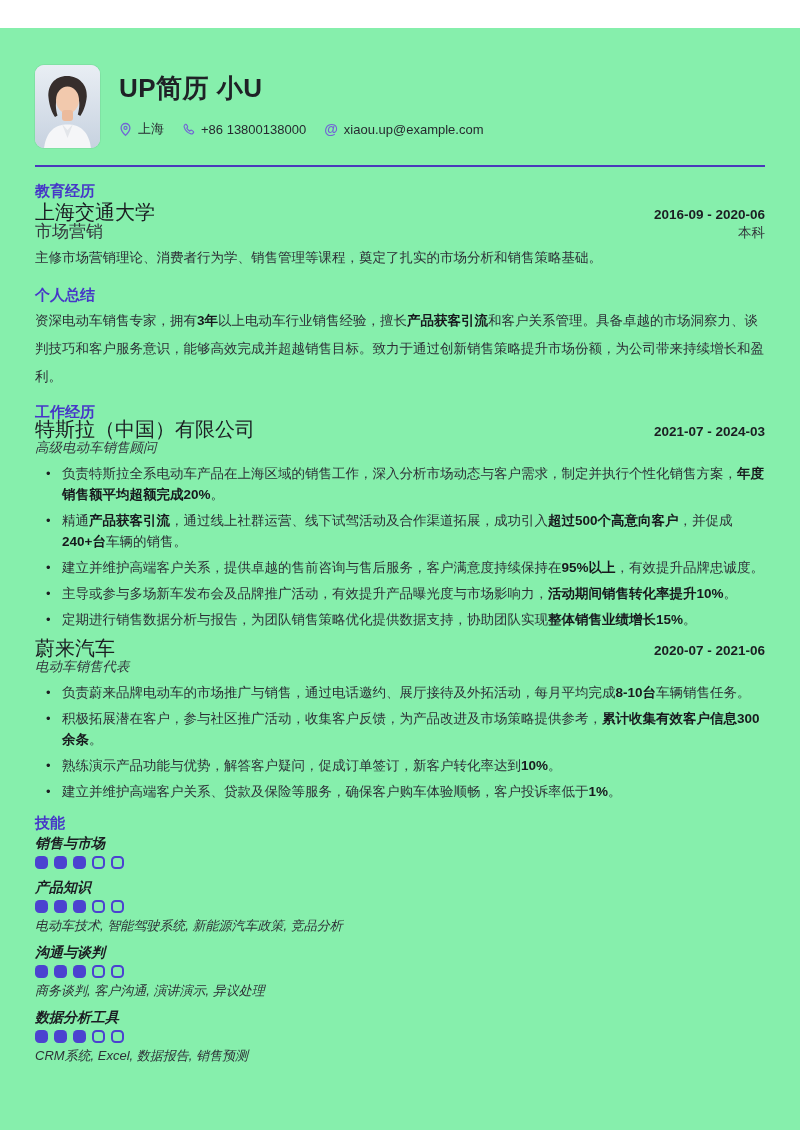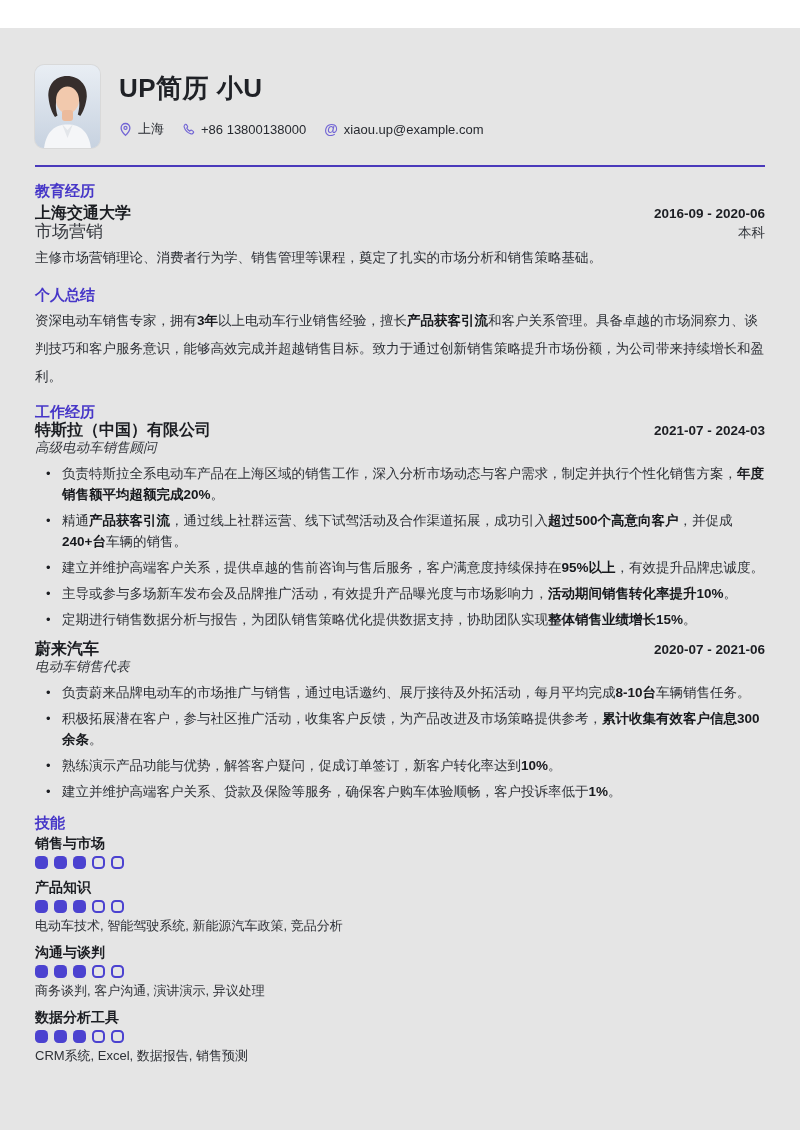--- a/index.html
+++ b/index.html
@@ -7,61 +7,61 @@
   body {
     background:#ffffff;
     font-family:"Liberation Sans","DejaVu Sans",sans-serif;
     color:#2c2f35;
     overflow:hidden;
     position:relative;
   }
   .page {
     position:absolute; top:28px; left:0;
     width:800px; height:1102px;
-    background:#e5e5e5;
+    background:#86efac;
     padding:37px 35px 0 35px;
   }
   
   .header { display:flex; align-items:flex-start; }
   .photo {
     width:65px; height:83px; border-radius:9px; overflow:hidden; flex:none;
     box-shadow:0 0 0 1px rgba(0,0,0,.05);
     background:#d5dde8;
   }
   .photo svg { display:block; width:100%; height:100%; }
   .header-info { margin-left:19px; padding-top:6px; }
   .name { font-size:26px; font-weight:700; color:#1f2126; letter-spacing:.5px; }
   .contacts { display:flex; align-items:center; margin-top:14px; font-size:13px; color:#26292f; }
   .contact { display:flex; align-items:center; margin-right:18px; }
   .cicon { color:#7265d5; display:flex; align-items:center; margin-right:6px; }
   .at-glyph { font-size:14px; font-weight:700; color:#7265d5; }
   .divider { border-bottom:2px solid #4a39bb; margin-top:17px; }
   
   .section-title { margin-top:12px; font-size:15px; font-weight:700; color:#4636c8; line-height:17px; }
   .row { display:flex; justify-content:space-between; align-items:baseline; }
-  .row-main { font-size:16px; font-weight:700; color:#1b1d22; line-height:19px; }
+  .row-main { font-size:20px; font-weight:400; color:#1b1d22; line-height:19px; }
   .row-side { font-size:13.5px; font-weight:700; color:#1b1d22; }
   .row-sub  { font-size:17px; color:#33363c; line-height:19px; }
   .row-sub-side { font-size:13.5px; color:#33363c; }
   .edu-block { margin-top:4px; }
   .edu-desc { margin-top:6px; font-size:13.5px; line-height:20px; color:#2e3137; }
   .summary-text { margin-top:4px; font-size:13.5px; line-height:28px; color:#2e3137; }
   b { color:#17191d; }
   .section { margin-top:18px; }
   .section.work { margin-top:2px; }
   .job { margin-top:0; }
   .job + .job { margin-top:9px; }
   .job-role { font-size:13.5px; line-height:18px; color:#33363c;font-style:italic; }
   .bullets { margin-top:6px; }
   .bullet { display:flex; margin-top:5px; font-size:13.5px; line-height:21px; color:#2e3137; }
   .bullet-marker { flex:none; width:27px; padding-left:11px; font-size:13px; color:#1b1d22; }
   .bullet-text { flex:1; }
   
   .section.skills { margin-top:10px; }
-  .skill { margin-top:4px; }
+  .skill { margin-top:4px;font-style:italic; }
   .skill + .skill { margin-top:10px; }
   .skill-name { font-size:14px; font-weight:700; color:#1b1d22; line-height:17px; }
   .dots { display:flex; gap:6px; margin:4px 0 4px 0; }
   .dot { width:13px; height:13px; border-radius:4.5px; }
   .dot-filled { background:#4b42d0; }
   .dot-empty { border:2.5px solid #4b42d0; background:transparent; }
   .skill-keywords { font-size:13px; color:#2e3137; line-height:17px; }
 </style>
 </head>
 <body>

